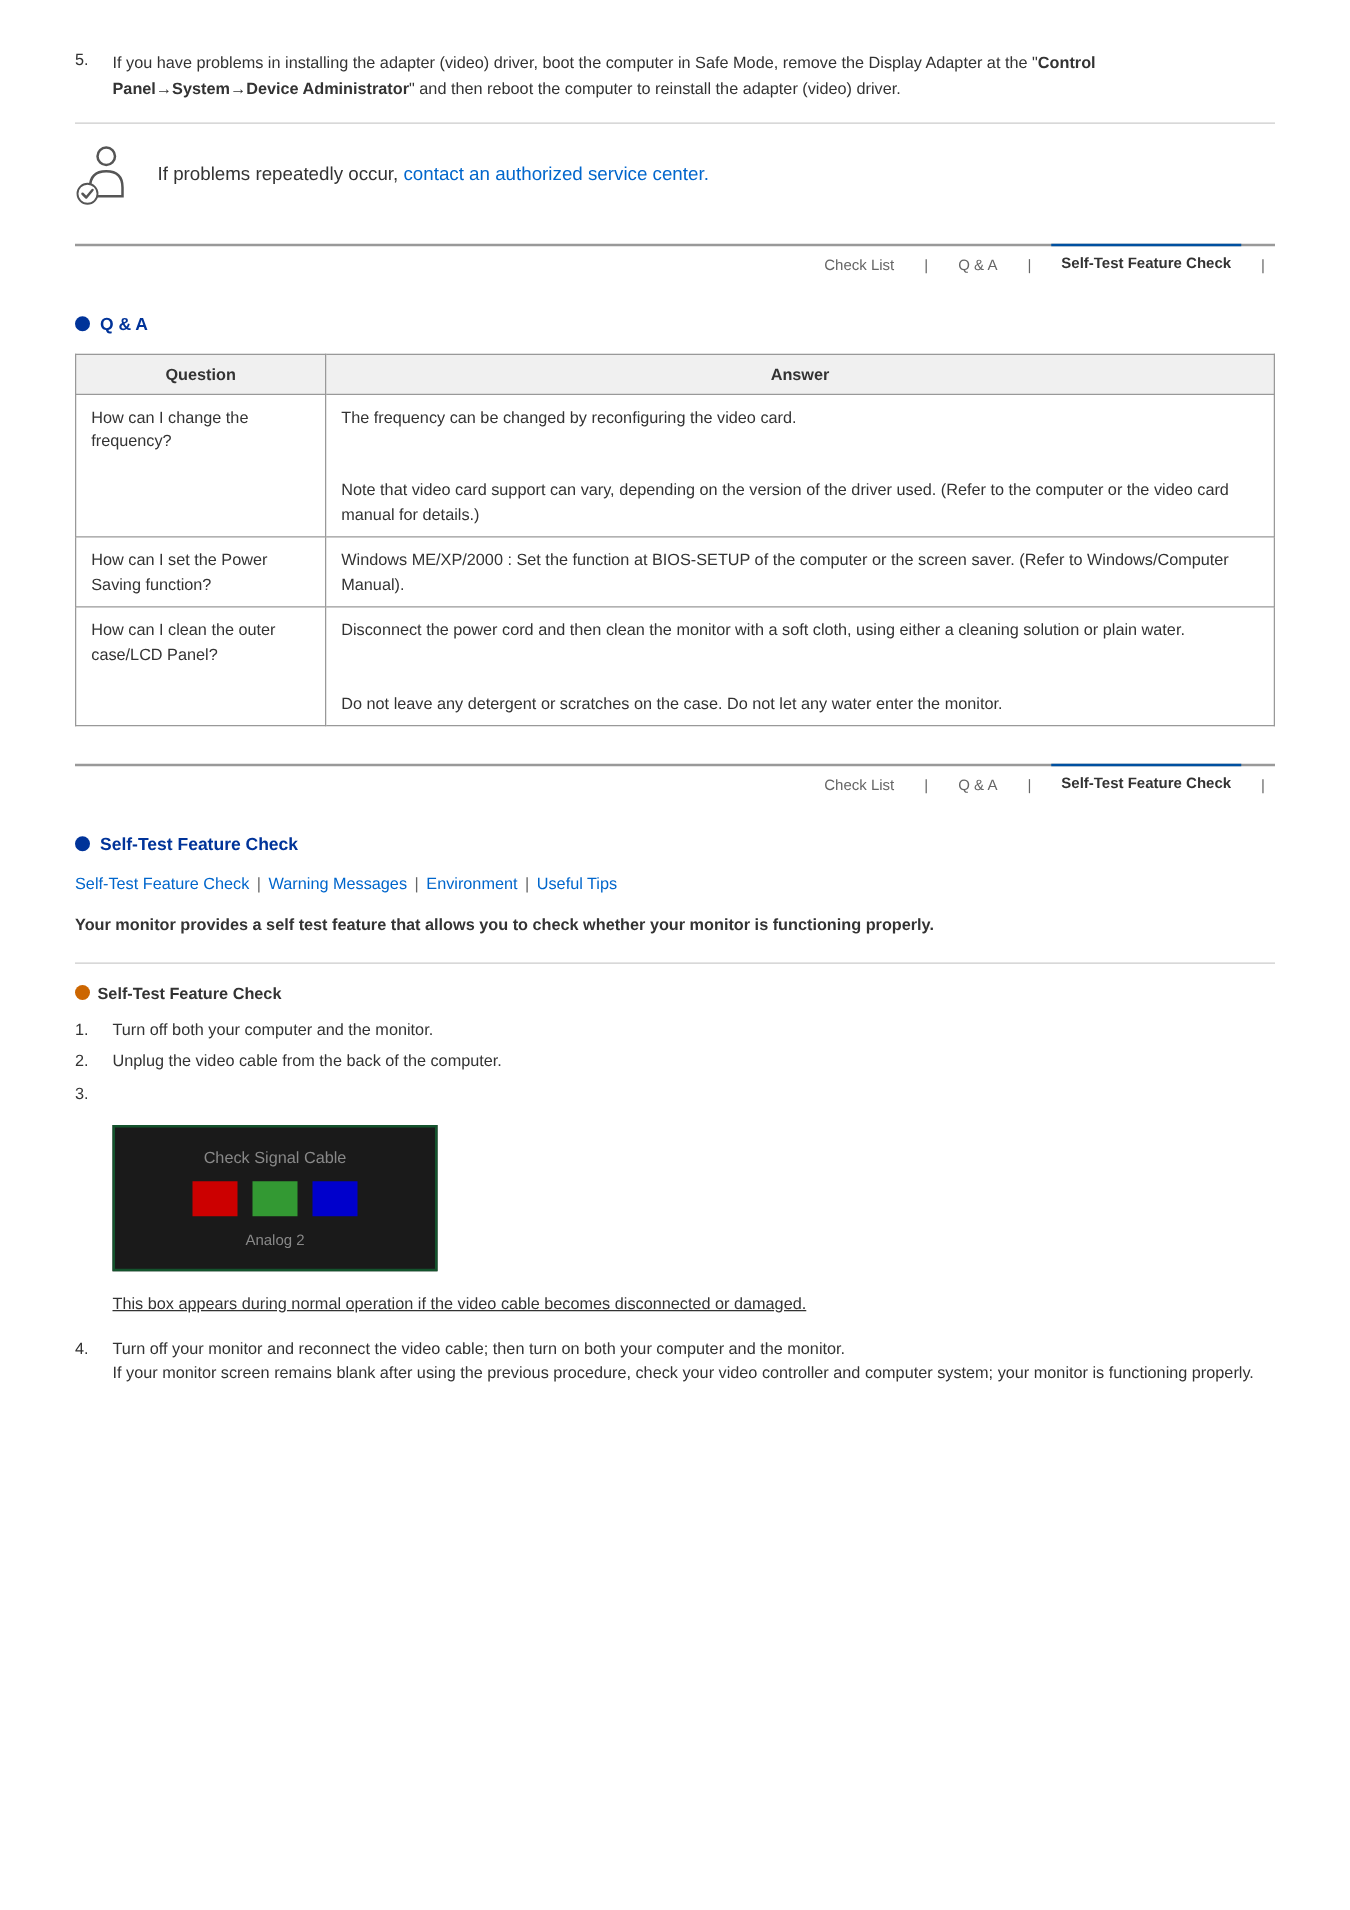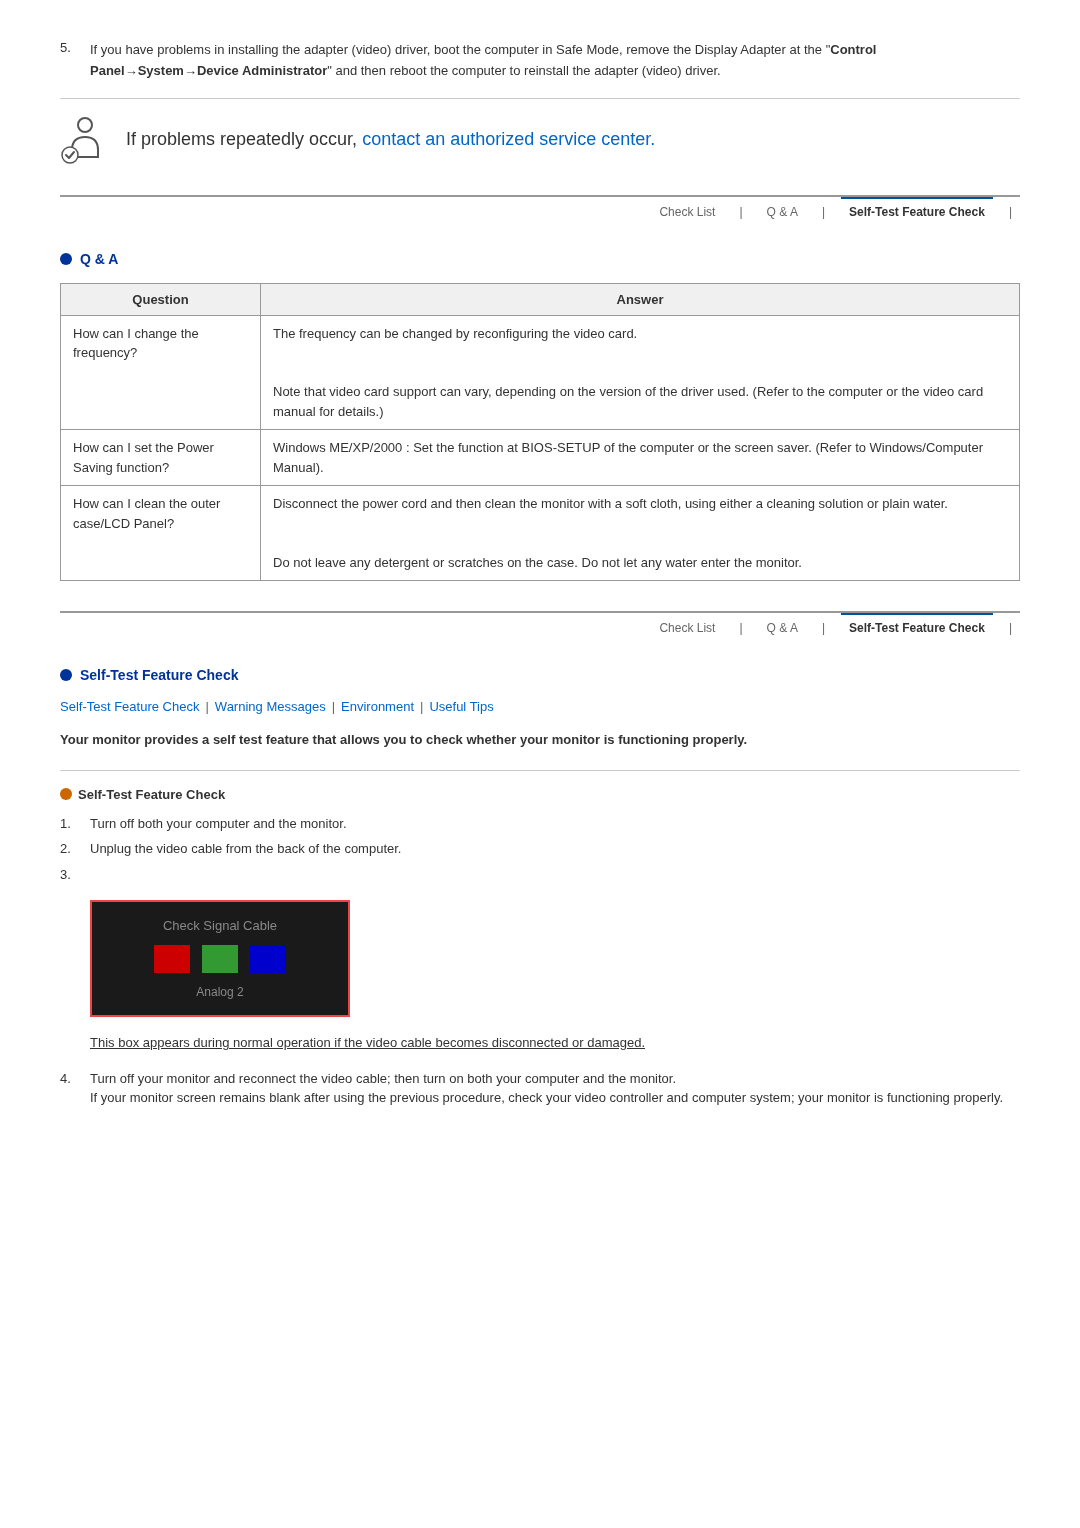--- a/index.html
+++ b/index.html
@@ -41,33 +41,33 @@
       margin-bottom: 30px;
     }
 
     .warning-icon {
       width: 50px;
       height: 50px;
       flex-shrink: 0;
     }
 
     .warning-text {
-      font-size: 18px;
+      font-size: 15px;
     }
 
     .warning-text a {
       color: #0066cc;
       text-decoration: none;
     }
 
     
     .nav-bar {
       display: flex;
       justify-content: flex-end;
-      align-items: flex-end;
+      align-items: flex-start;
       border-top: 2px solid #999;
       padding-top: 6px;
       margin-bottom: 30px;
       gap: 8px;
     }
 
     .nav-bar span {
       font-size: 12px;
       color: #666;
       padding: 2px 8px;
@@ -205,21 +205,21 @@
       min-width: 20px;
     }
 
     
     .signal-box-container {
       margin: 16px 0 16px 30px;
     }
 
     .signal-box {
       display: inline-block;
-      border: 2px solid #ef4444;
+      border: 2px solid #14532d;
       background: #1a1a1a;
       padding: 16px 24px;
       text-align: center;
       min-width: 260px;
     }
 
     .signal-box-title {
       color: #888;
       font-size: 13px;
       margin-bottom: 12px;

